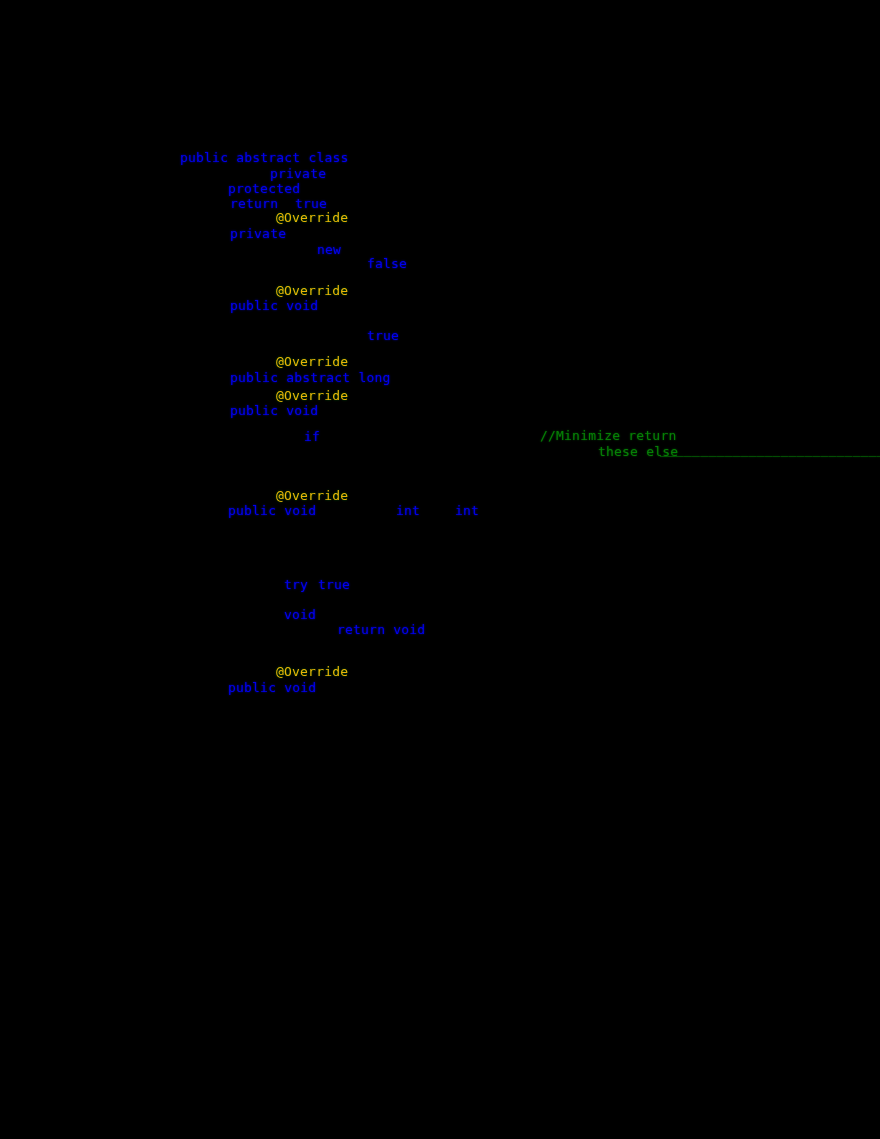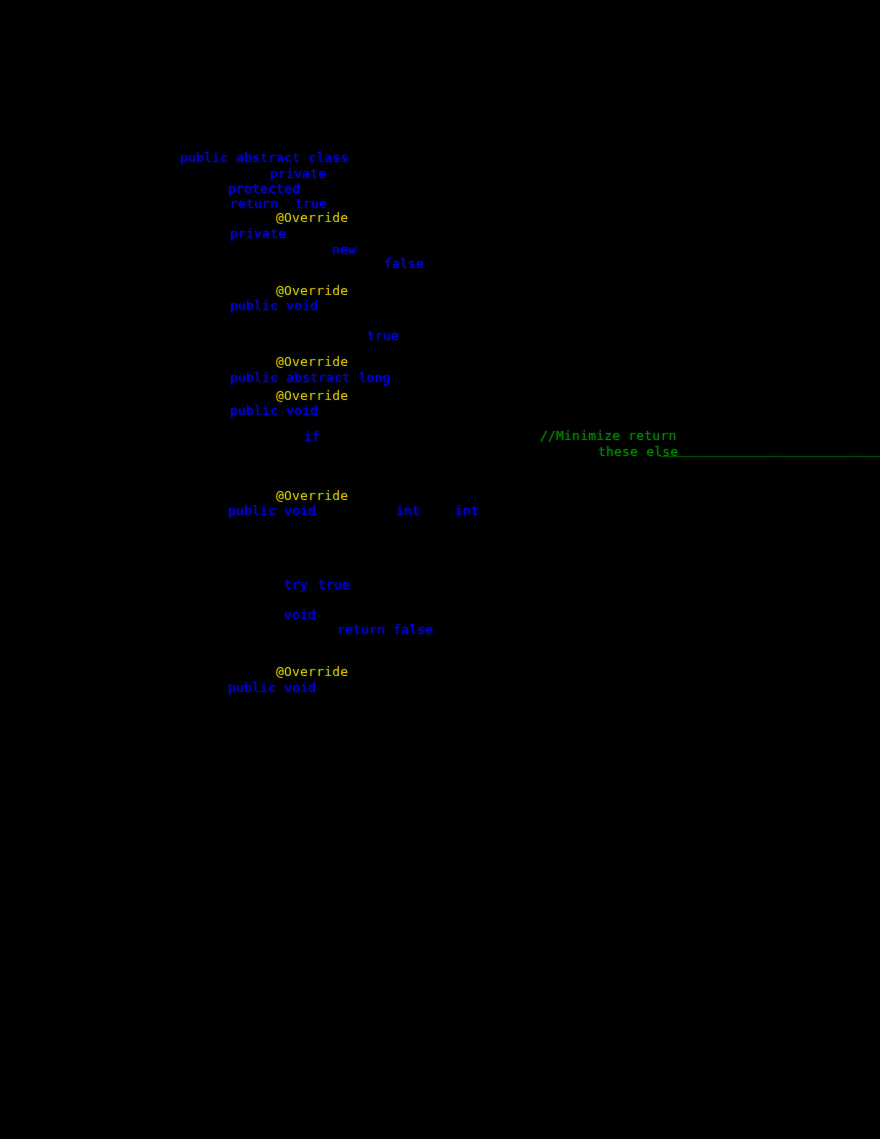--- a/index.html
+++ b/index.html
@@ -41,36 +41,36 @@
 <body>
 
 <div id="screen" style="background: rgb(0, 0, 0); width: 880px; height: 1139px;">
     <span class="tok keyword" style="left: 180px; top: 151px;">public abstract class</span>
     <span class="tok keyword" style="left: 230px; top: 167px; padding-left: 40px;">private</span>
     <span class="tok keyword" style="left: 228px; top: 182px;">protected</span>
     <span class="tok keyword" style="left: 230px; top: 197px;">return</span>
     <span class="tok keyword" style="left: 295px; top: 197px;">true</span>
     <span class="tok annotation" style="left: 232px; top: 211px;">@Override</span>
     <span class="tok keyword" style="left: 230px; top: 227px;">private</span>
-    <span class="tok keyword" style="left: 332px; top: 243px;">new</span>
-    <span class="tok keyword" style="left: 384px; top: 257px;">false</span>
+    <span class="tok keyword" style="left: 317px; top: 243px;">new</span>
+    <span class="tok keyword" style="left: 367px; top: 257px;">false</span>
     <span class="tok annotation" style="left: 232px; top: 284px;">@Override</span>
     <span class="tok keyword" style="left: 230px; top: 299px;">public void</span>
     <span class="tok keyword" style="left: 367px; top: 329px;">true</span>
     <span class="tok annotation" style="left: 232px; top: 355px;">@Override</span>
     <span class="tok keyword" style="left: 230px; top: 371px; text-align: right;">public abstract long</span>
     <span class="tok annotation" style="left: 232px; top: 389px;">@Override</span>
     <span class="tok keyword" style="left: 230px; top: 404px;">public void</span>
     <span class="tok keyword" style="left: 284px; top: 430px; margin-left: 20px;">if</span>
     <span class="tok comment" style="left: 540px; top: 429px;">//Minimize return</span>
     <span class="tok comment" style="left: 598px; top: 445px;">these else</span>
     <span class="tok comment" style="left: 660px; top: 443px;">________________________________</span>
     <span class="tok annotation" style="left: 232px; top: 489px;">@Override</span>
     <span class="tok keyword" style="left: 228px; top: 504px;">public void</span>
     <span class="tok keyword" style="left: 396px; top: 504px;">int</span>
     <span class="tok keyword" style="left: 455px; top: 504px;">int</span>
     <span class="tok keyword" style="left: 284px; top: 578px;">try</span>
     <span class="tok keyword" style="left: 318px; top: 578px;">true</span>
     <span class="tok keyword" style="left: 284px; top: 608px;">void</span>
-    <span class="tok keyword" style="left: 337px; top: 623px;">return false</span>
+    <span class="tok keyword" style="left: 337px; top: 623px;">return void</span>
     <span class="tok annotation" style="left: 232px; top: 665px;">@Override</span>
     <span class="tok keyword" style="left: 228px; top: 681px;">public void</span>
   </div>
 
 </body></html>

